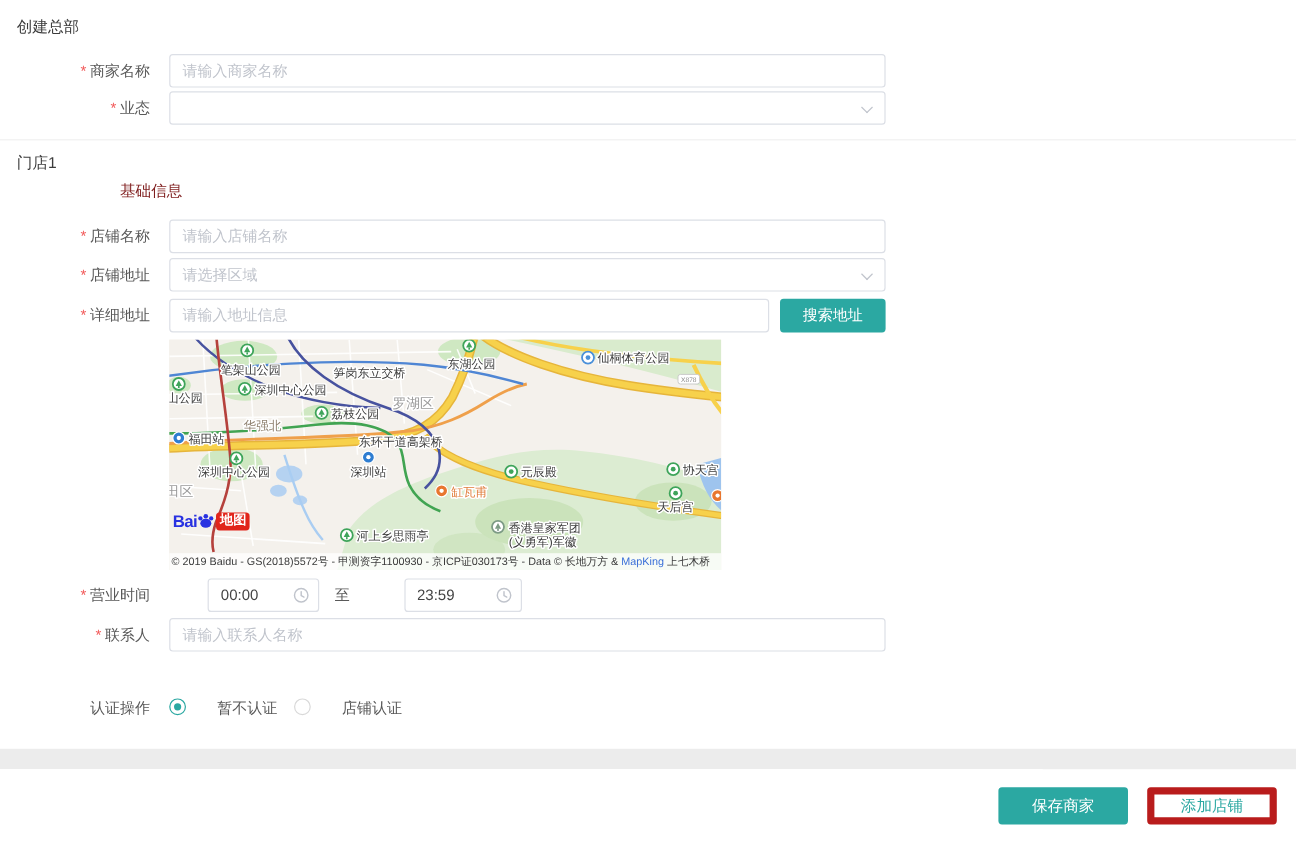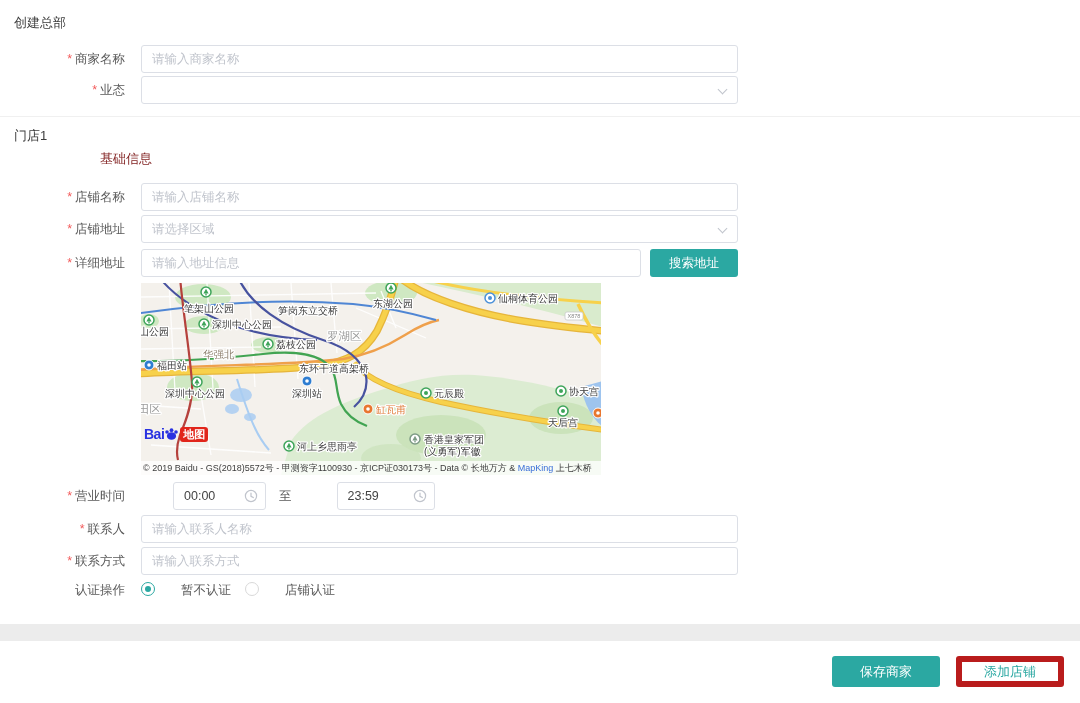--- a/index.html
+++ b/index.html
@@ -312,25 +312,20 @@
         </svg>
       </div>
     </div>
 
     <div class="row" style="top:515px;">
       <div class="lbl"><span class="star">*</span><span>联系人</span></div>
       <div class="gap"></div>
       <input class="inp" placeholder="请输入联系人名称" style="">
     </div>
 
-    <div class="row" style="top:547px;">
-      <div class="lbl"><span class="star">*</span><span>联系方式</span></div>
-      <div class="gap"></div>
-      <input class="inp" placeholder="请输入联系方式" style="">
-    </div>
 
     <div class="row" style="top:582px;">
       <div class="lbl" style="color:#595959;">认证操作</div>
       <div class="gap"></div>
       <div class="radio-opt">
         <span class="rdot on"></span>
         <span class="radio-lab">暂不认证</span>
       </div>
       <div class="radio-opt">
         <span class="rdot off"></span>

